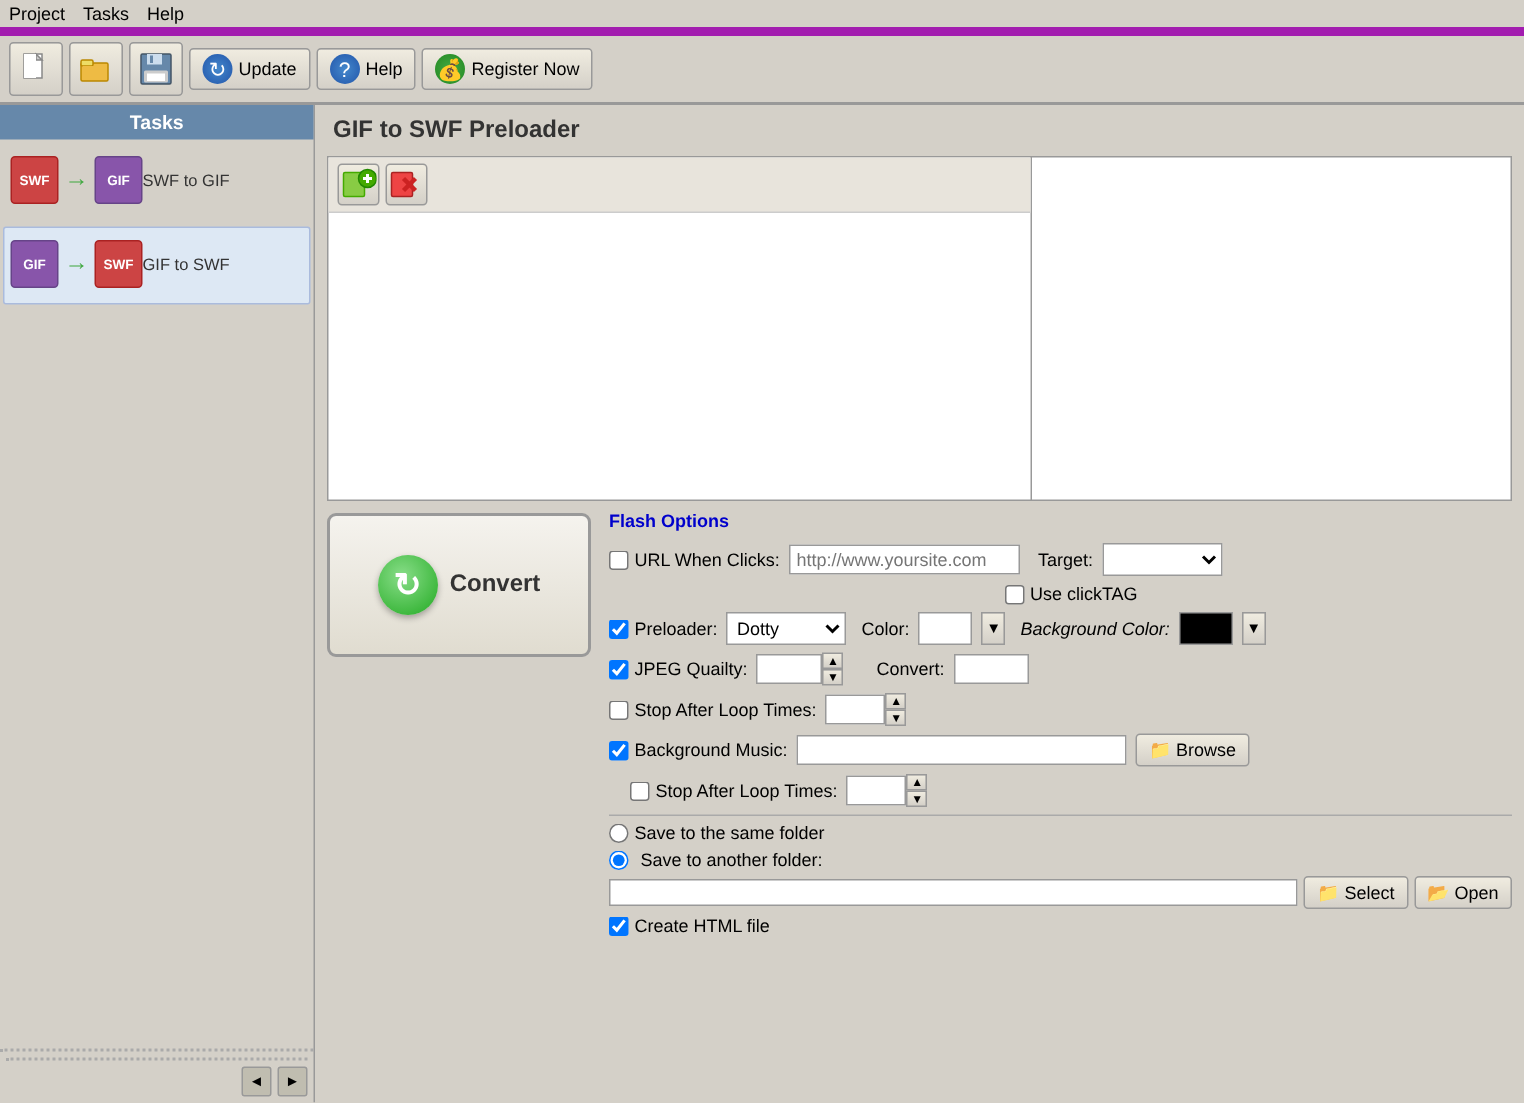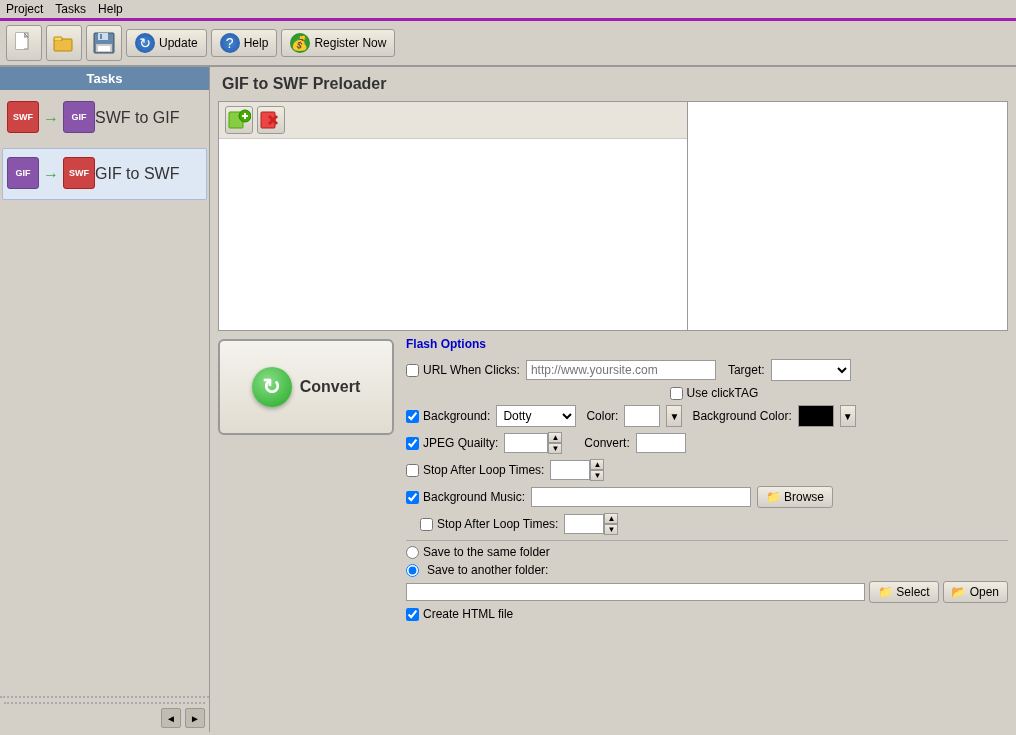--- a/index.html
+++ b/index.html
@@ -1,40 +1,40 @@
 <!DOCTYPE html>
 <html><head>
   <meta charset="utf-8">
   <style>
     * { box-sizing: border-box; margin: 0; padding: 0; }
     body { font-family: 'Segoe UI', Tahoma, Geneva, Verdana, sans-serif; font-size: 12px; background: #d4d0c8; }
 
     
-    .menu-bar { background: #d4d0c8; display: flex; gap: 12px; padding: 2px 6px; border-bottom: 3px solid #a21caf; }
+    .menu-bar { background: #d4d0c8; display: flex; gap: 12px; padding: 2px 6px; border-bottom: 6px solid #a21caf; }
     .menu-bar span { cursor: pointer; font-size: 12px; }
 
     
     .toolbar { background: #d4d0c8; display: flex; align-items: center; padding: 4px 6px; gap: 4px; border-bottom: 2px solid #999; }
     .toolbar-btn { width: 36px; height: 36px; border: 1px solid #999; background: linear-gradient(to bottom, #f0ece0, #d4d0c8); border-radius: 3px; cursor: pointer; display: flex; align-items: center; justify-content: center; font-size: 18px; }
     .toolbar-action { display: flex; align-items: center; gap: 4px; padding: 3px 8px; background: linear-gradient(to bottom, #f0ece0, #d4d0c8); border: 1px solid #999; border-radius: 3px; cursor: pointer; font-size: 12px; }
     .toolbar-action .icon-circle { width: 20px; height: 20px; border-radius: 50%; display: flex; align-items: center; justify-content: center; font-size: 14px; }
     .icon-update { background: radial-gradient(circle, #4488cc, #2255aa); color: white; }
     .icon-help { background: radial-gradient(circle, #4488cc, #2255aa); color: white; }
     .icon-register { background: radial-gradient(circle, #44aa44, #228822); color: white; }
 
     
     .main-container { display: flex; height: calc(100vh - 70px); }
 
     
     .sidebar { width: 210px; background: #d4d0c8; border-right: 1px solid #999; display: flex; flex-direction: column; }
     .sidebar-title { background: #6688aa; color: white; text-align: center; padding: 4px; font-weight: bold; font-size: 13px; }
     .sidebar-item { display: flex; flex-direction: row; align-items: center; padding: 8px 4px; cursor: pointer; border: 1px solid transparent; margin: 2px; border-radius: 2px; }
     .sidebar-item.active { background: #dde8f4; border: 1px solid #aabbdd; }
     .sidebar-icon-row { display: flex; align-items: center; gap: 4px; margin-bottom: 2px; }
-    .sidebar-item-label { font-size: 16px; color: #333; }
+    .sidebar-item-label { font-size: 11px; color: #333; }
     .arrow-icon { color: #44aa44; font-size: 16px; }
     .file-icon-swf { width: 32px; height: 32px; background: #cc4444; border-radius: 3px; display: flex; align-items: center; justify-content: center; color: white; font-size: 9px; font-weight: bold; border: 1px solid #aa2222; }
     .file-icon-gif { width: 32px; height: 32px; background: #8855aa; border-radius: 3px; display: flex; align-items: center; justify-content: center; color: white; font-size: 9px; font-weight: bold; border: 1px solid #664488; }
     .file-icon-gif2 { width: 32px; height: 32px; border-radius: 3px; display: flex; align-items: center; justify-content: center; color: white; font-size: 9px; font-weight: bold; border: 1px solid #664488; background: #8855aa; }
     .file-icon-swf2 { width: 32px; height: 32px; background: #cc4444; border-radius: 3px; display: flex; align-items: center; justify-content: center; color: white; font-size: 9px; font-weight: bold; border: 1px solid #aa2222; }
     .sidebar-bottom { margin-top: auto; border-top: 2px dotted #aaa; padding: 4px; display: flex; justify-content: flex-end; gap: 4px; }
     .sidebar-bottom-btn { width: 20px; height: 20px; background: #c0bdb0; border: 1px solid #999; border-radius: 2px; display: flex; align-items: center; justify-content: center; cursor: pointer; font-size: 10px; }
 
     
     .content { flex: 1; background: #d4d0c8; padding: 0; overflow: auto; }
@@ -55,21 +55,21 @@
     .convert-btn { width: 176px; height: 96px; background: linear-gradient(to bottom, #f5f3ee, #e0dcd0); border: 2px solid #999; border-radius: 6px; cursor: pointer; display: flex; align-items: center; justify-content: center; gap: 8px; font-size: 16px; font-weight: bold; color: #333; margin: 4px 0; }
     .convert-circle { width: 40px; height: 40px; border-radius: 50%; background: radial-gradient(circle at 40% 35%, #88dd88, #22aa22); display: flex; align-items: center; justify-content: center; color: white; font-size: 22px; box-shadow: 0 2px 4px rgba(0,0,0,0.3); }
 
     
     .options-panel { flex: 1; background: #d4d0c8; }
     .options-header { color: #0000cc; font-size: 12px; font-weight: bold; margin-bottom: 6px; padding: 2px 0; }
     .option-row { display: flex; align-items: center; margin-bottom: 5px; gap: 6px; }
     .checkbox-label { display: flex; align-items: center; gap: 4px; font-size: 12px; cursor: pointer; }
     input[type=checkbox] { cursor: pointer; }
     .text-input { border: 1px solid #999; padding: 2px 4px; font-size: 12px; background: white; }
-    .url-input { width: 190px; }
+    .url-input { width: 154px; }
     .select-input { border: 1px solid #999; padding: 2px 2px; font-size: 12px; background: white; min-width: 80px; }
     .color-box { width: 36px; height: 22px; border: 1px solid #999; background: white; cursor: pointer; display: inline-block; vertical-align: middle; }
     .color-box-black { background: black; }
     .color-btn { width: 16px; height: 22px; background: linear-gradient(to bottom, #f0ece0, #d4d0c8); border: 1px solid #999; cursor: pointer; font-size: 10px; display: inline-flex; align-items: center; justify-content: center; }
     .spinbox { display: flex; align-items: center; }
     .spinbox input { width: 40px; border: 1px solid #999; padding: 2px 4px; font-size: 12px; background: white; border-right: none; }
     .spinbox-btns { display: flex; flex-direction: column; }
     .spinbox-btn { width: 14px; height: 11px; background: linear-gradient(to bottom, #f0ece0, #d4d0c8); border: 1px solid #999; cursor: pointer; display: flex; align-items: center; justify-content: center; font-size: 8px; line-height: 1; }
     .folder-row { display: flex; align-items: center; margin-bottom: 4px; }
     .folder-row input[type=radio] { margin-right: 4px; cursor: pointer; }
@@ -210,32 +210,32 @@
         <div class="option-row" style="margin-left: 14px; justify-content: center;">
           <label class="checkbox-label">
             <input type="checkbox" style="">
             <span>Use clickTAG</span>
           </label>
         </div>
 
         <div class="option-row">
           <label class="checkbox-label">
             <input type="checkbox" checked="" style="">
-            <span>Background:</span>
+            <span>Preloader:</span>
           </label>
           <select class="select-input">
             <option>Dotty</option>
             <option>None</option>
             <option>Circle</option>
             <option>Bar</option>
           </select>
           <span style="margin-left:4px;">Color:</span>
           <span class="color-box" style="background:white;"></span>
           <button class="color-btn">▼</button>
-          <span style="margin-left:4px;">Background Color:</span>
+          <span style="margin-left:4px;font-style:italic;">Background Color:</span>
           <span class="color-box color-box-black"></span>
           <button class="color-btn">▼</button>
         </div>
 
         <div class="option-row">
           <label class="checkbox-label">
             <input type="checkbox" checked="" style="">
             <span>JPEG Quailty:</span>
           </label>
           <div class="spinbox">

